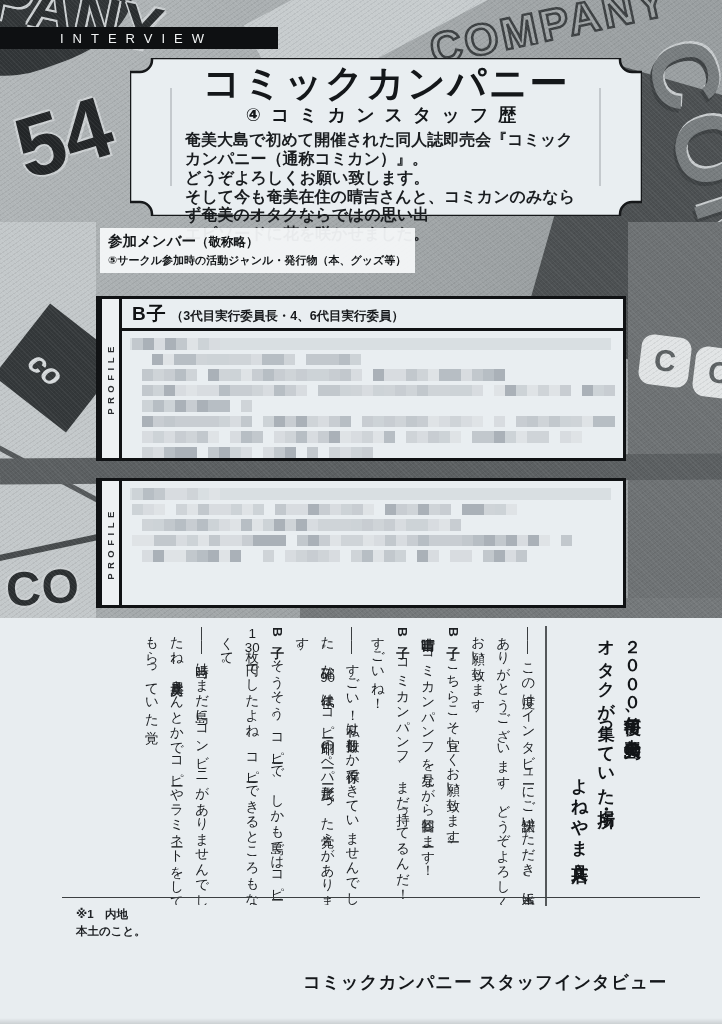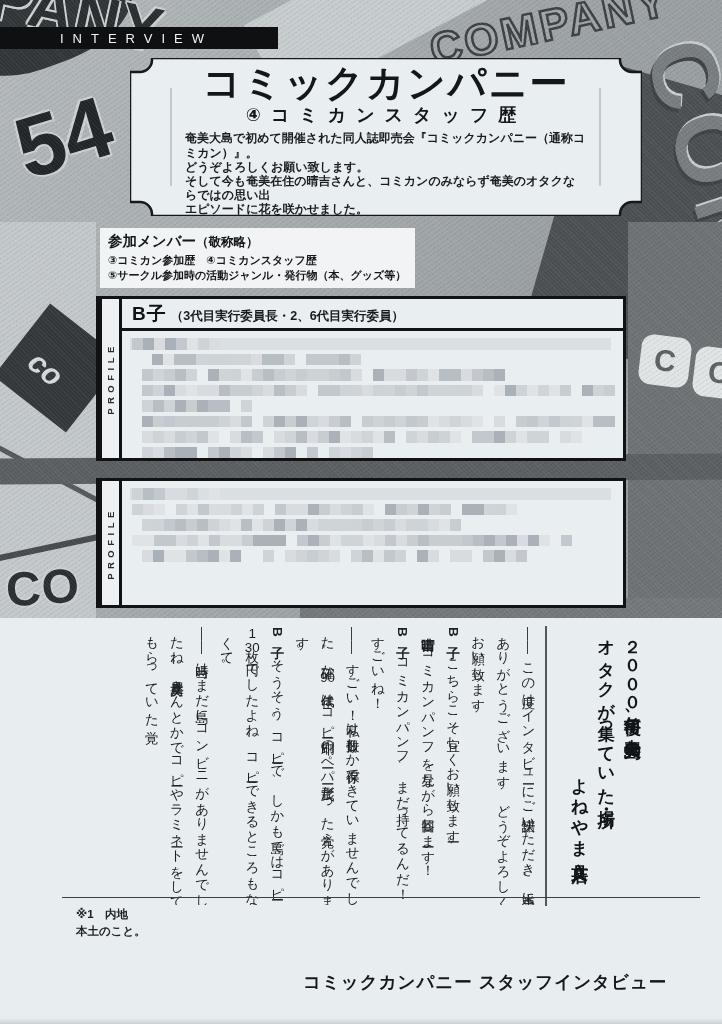--- a/index.html
+++ b/index.html
@@ -30,21 +30,21 @@
   
   .interview-tag{position:absolute;z-index:3;left:0;top:27px;width:278px;height:22px;background:#0e1012;
       color:#f2f4f5;font-size:13px;letter-spacing:9px;display:flex;align-items:center;padding-left:60px;box-sizing:border-box;}
 
   
   .title-box{position:absolute;z-index:2;left:130px;top:58px;width:512px;height:158px;}
   .title-box svg{position:absolute;inset:0;}
   .title-inner{position:absolute;inset:0;z-index:1;text-align:center;color:#14171a;}
   .main-title{margin:6px 0 0;font-size:38px;font-weight:800;letter-spacing:2px;line-height:1.05;}
   .sub-title{margin:1px 0 0;font-size:18px;font-weight:700;letter-spacing:10px;line-height:1.2;}
-  .intro{width:402px;margin:5px auto 0;text-align:left;font-size:12px;line-height:1.17;font-weight:600;color:#1a1d20;}
+  .intro{width:402px;margin:5px auto 0;text-align:left;font-size:16px;line-height:1.17;font-weight:600;color:#1a1d20;}
 
   
   .members-box{position:absolute;z-index:2;left:100px;top:228px;width:315px;box-sizing:border-box;
       background:rgba(245,248,249,0.94);padding:4px 8px 5px;color:#15181a;}
   .members-heading{font-size:14.5px;font-weight:800;margin:0;}
   .members-heading .note{font-size:12.5px;font-weight:600;}
   .members-list{list-style:none;margin:2px 0 0;padding:0;font-size:11px;line-height:1.37;font-weight:600;}
 
   
   .profile-box{position:absolute;z-index:2;left:96px;width:530px;box-sizing:border-box;
@@ -128,33 +128,32 @@
           <div>エピソードに花を咲かせました。</div>
         </div>
     </div>
   </section>
 
   <section class="members-box">
     <h3 class="members-heading">
       <span>参加メンバー</span><span class="note">（敬称略）</span>
     </h3>
     <ul class="members-list">
-        <li>③コミカン参加歴　④コミカンスタッフ歴</li>
         <li>⑤サークル参加時の活動ジャンル・発行物（本、グッズ等）</li>
       </ul>
   </section>
 
   <section class="profile-box bko">
     <div class="profile-strip">
       <span>PROFILE</span>
     </div>
     <div class="profile-main">
       <div class="profile-header">
         <span class="profile-name">B子</span>
-        <span class="profile-role">（3代目実行委員長・2、6代目実行委員）</span>
+        <span class="profile-role">（3代目実行委員長・4、6代目実行委員）</span>
       </div>
       <div class="profile-content">
           <div class="m-row">
             <div class="m-band"></div>
             <div class="m-cells" style="left: 2px; width: 78px;">
               <i style="background: rgb(194, 200, 205);"></i>
               <i style="background: rgb(170, 177, 184);"></i>
               <i style="background: rgb(216, 220, 224);"></i>
               <i style="background: rgb(170, 177, 184);"></i>
               <i style="background: rgb(194, 200, 205);"></i>

